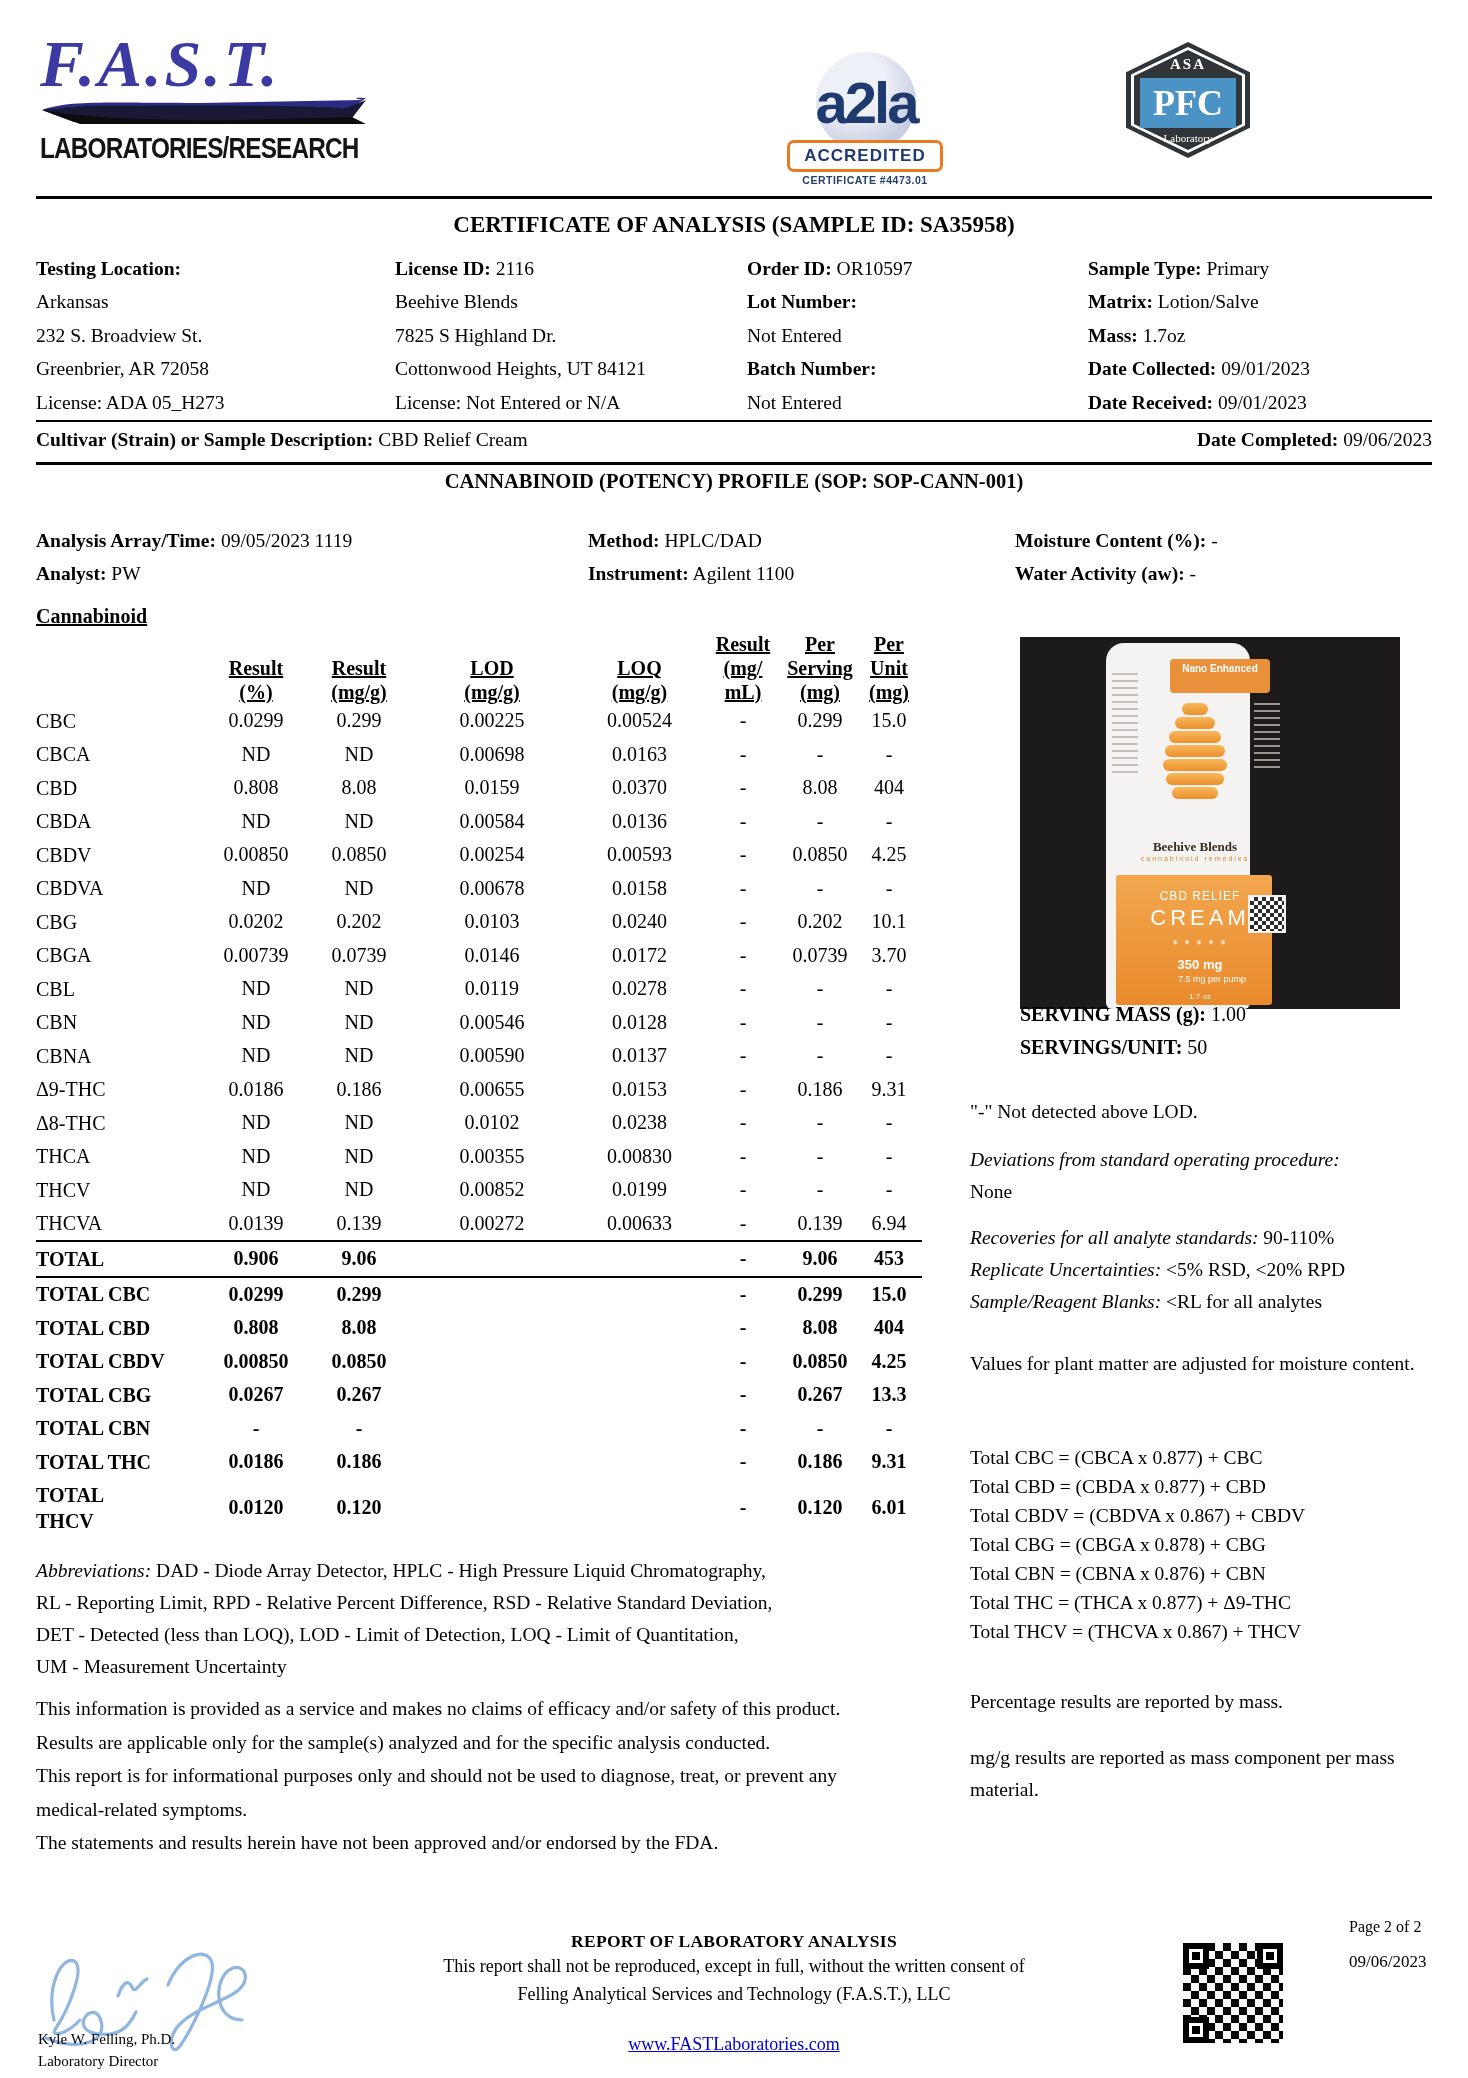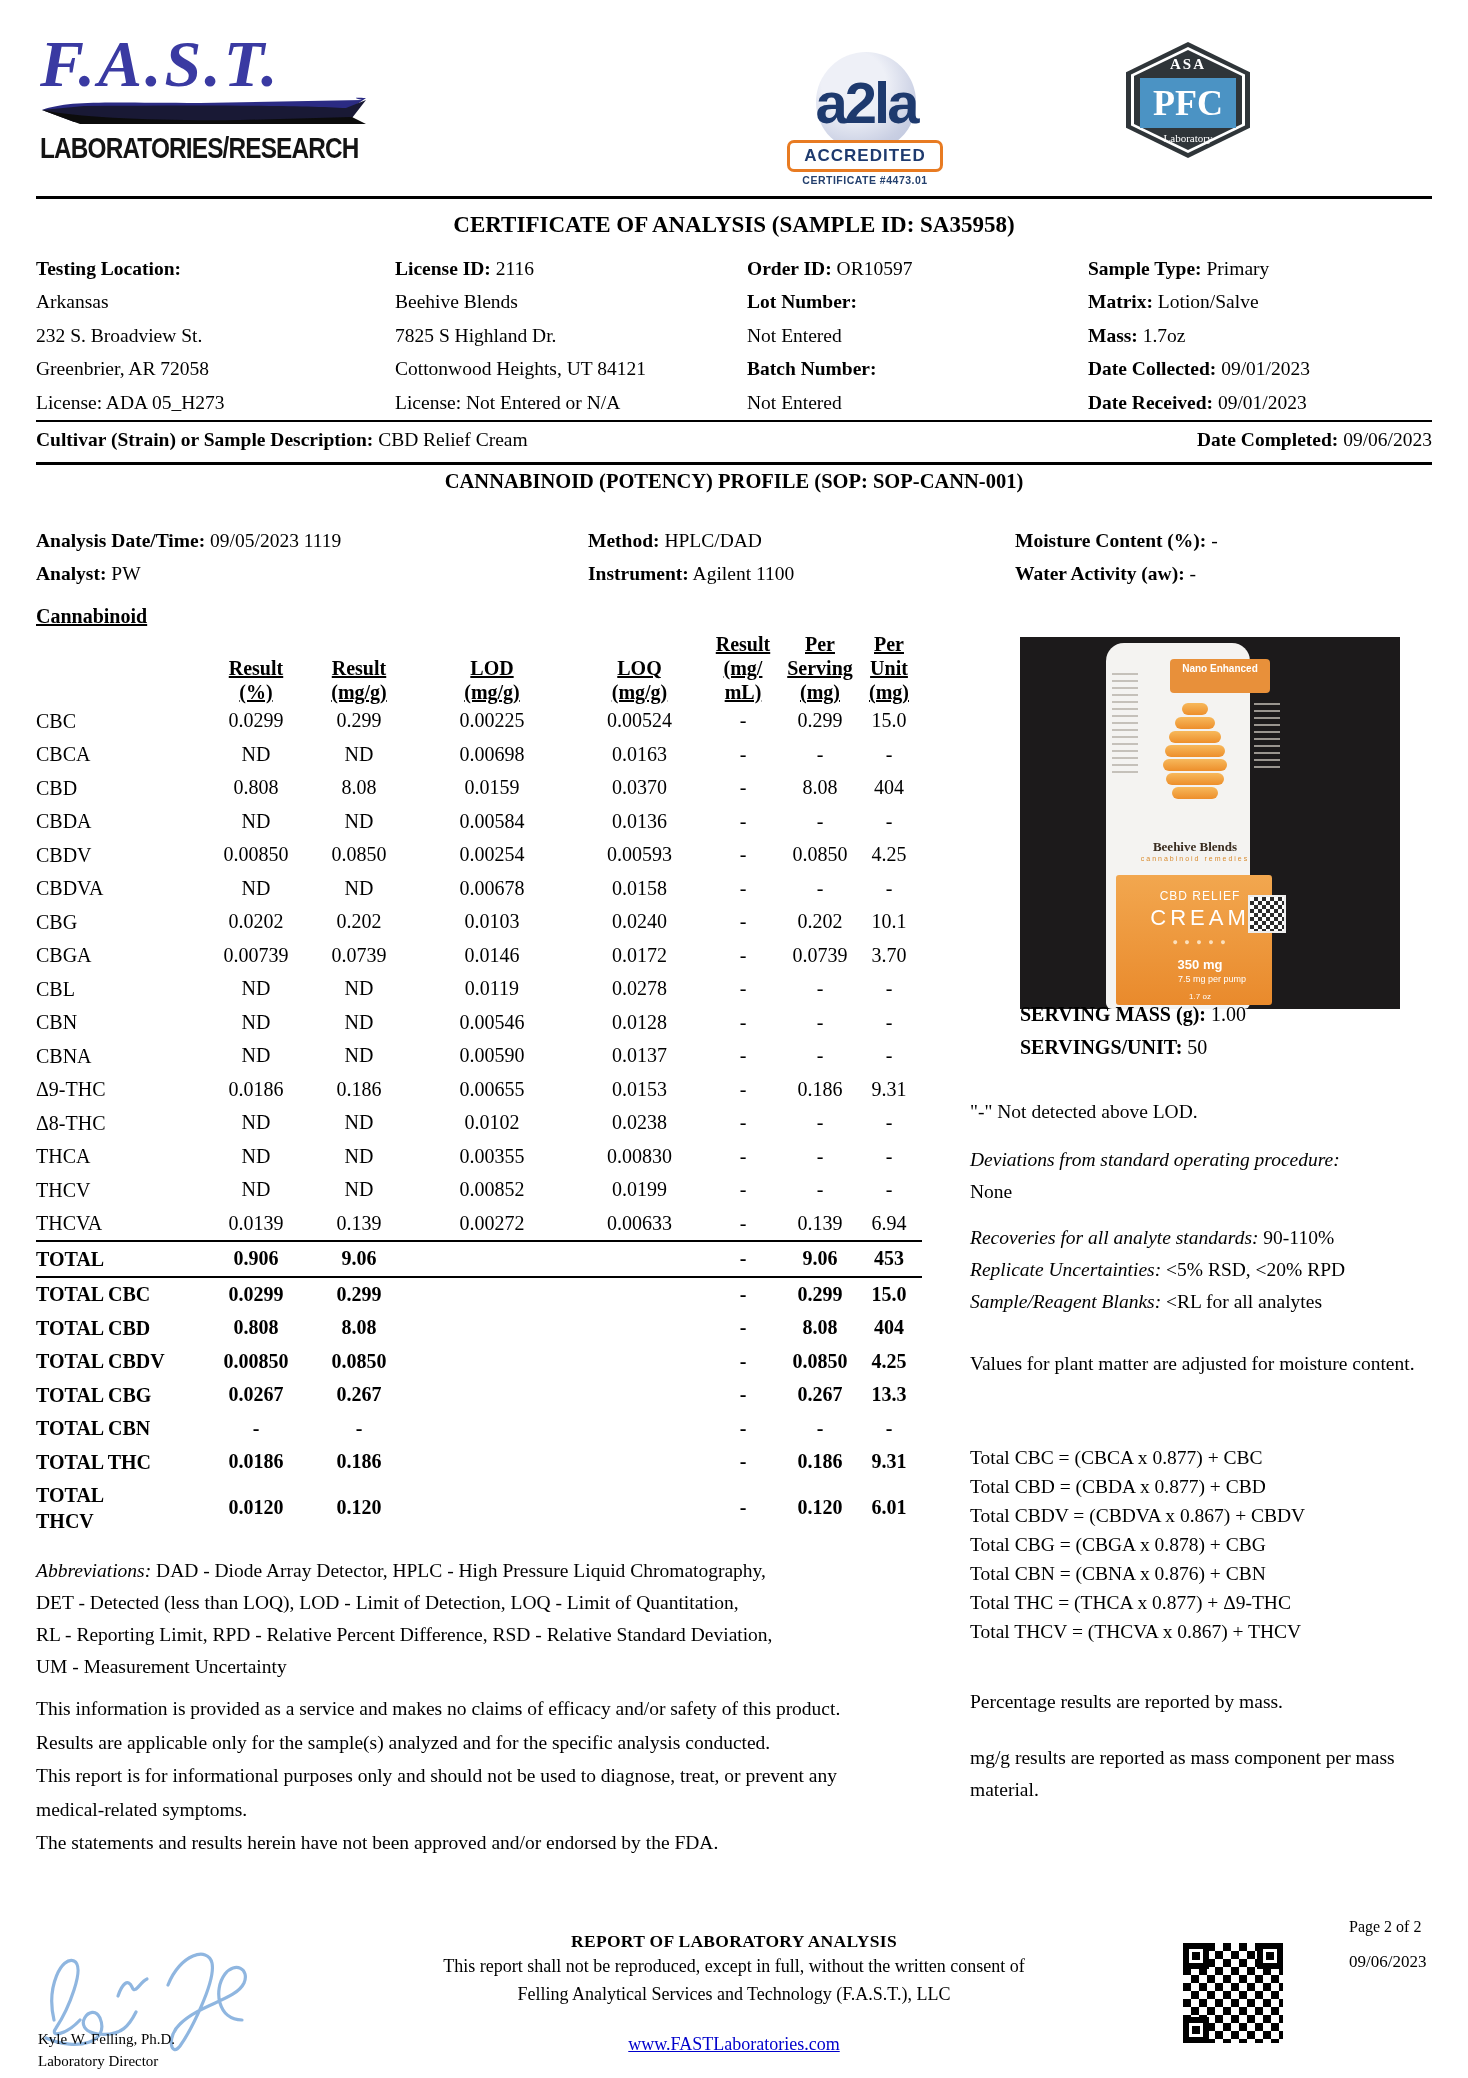--- a/index.html
+++ b/index.html
@@ -162,21 +162,21 @@
       <span class="b">Date Completed:</span>
       <span>09/06/2023</span>
     </span>
   </div>
 
   <div class="rule" style="top:462px;height:3px;"></div>
 
   <div class="abs sec-title" style="top:470px;">CANNABINOID (POTENCY) PROFILE (SOP: SOP-CANN-001)</div>
 
   <div class="abs info-col" style="left:36px;top:524px;">
-    <div><span class="b">Analysis Date/Time:</span> <span>09/05/2023 1119</span></div>
+    <div><span class="b">Analysis Array/Time:</span> <span>09/05/2023 1119</span></div>
     <div><span class="b">Analyst:</span> <span>PW</span></div>
   </div>
   <div class="abs info-col" style="left:588px;top:524px;">
     <div><span class="b">Method:</span> <span>HPLC/DAD</span></div>
     <div><span class="b">Instrument:</span> <span>Agilent 1100</span></div>
   </div>
   <div class="abs info-col" style="left:1015px;top:524px;">
     <div><span class="b">Moisture Content (%):</span> <span>-</span></div>
     <div><span class="b">Water Activity (aw):</span> <span>-</span></div>
   </div>
@@ -537,22 +537,22 @@
 
   <div class="abs note" style="left:970px;top:1686px;width:470px;">Percentage results are reported by mass.</div>
 
   <div class="abs note" style="left:970px;top:1742px;width:450px;">mg/g results are reported as mass component per mass material.</div>
 
   <div class="abs small-text" style="left:36px;top:1555px;width:930px;">
     <div>
       <span class="i">Abbreviations:</span><span> DAD - Diode Array Detector, HPLC - High Pressure Liquid Chromatography,</span>
     </div>
     <div>
+        <div>RL - Reporting Limit, RPD - Relative Percent Difference, RSD - Relative Standard Deviation,</div>
         <div>DET - Detected (less than LOQ), LOD - Limit of Detection, LOQ - Limit of Quantitation,</div>
-        <div>RL - Reporting Limit, RPD - Relative Percent Difference, RSD - Relative Standard Deviation,</div>
         <div>UM - Measurement Uncertainty</div>
       </div>
   </div>
 
   <div class="abs disc" style="left:36px;top:1692px;width:960px;">
       <div>This information is provided as a service and makes no claims of efficacy and/or safety of this product.</div>
       <div>Results are applicable only for the sample(s) analyzed and for the specific analysis conducted.</div>
       <div>This report is for informational purposes only and should not be used to diagnose, treat, or prevent any</div>
       <div>medical-related symptoms.</div>
       <div>The statements and results herein have not been approved and/or endorsed by the FDA.</div>

